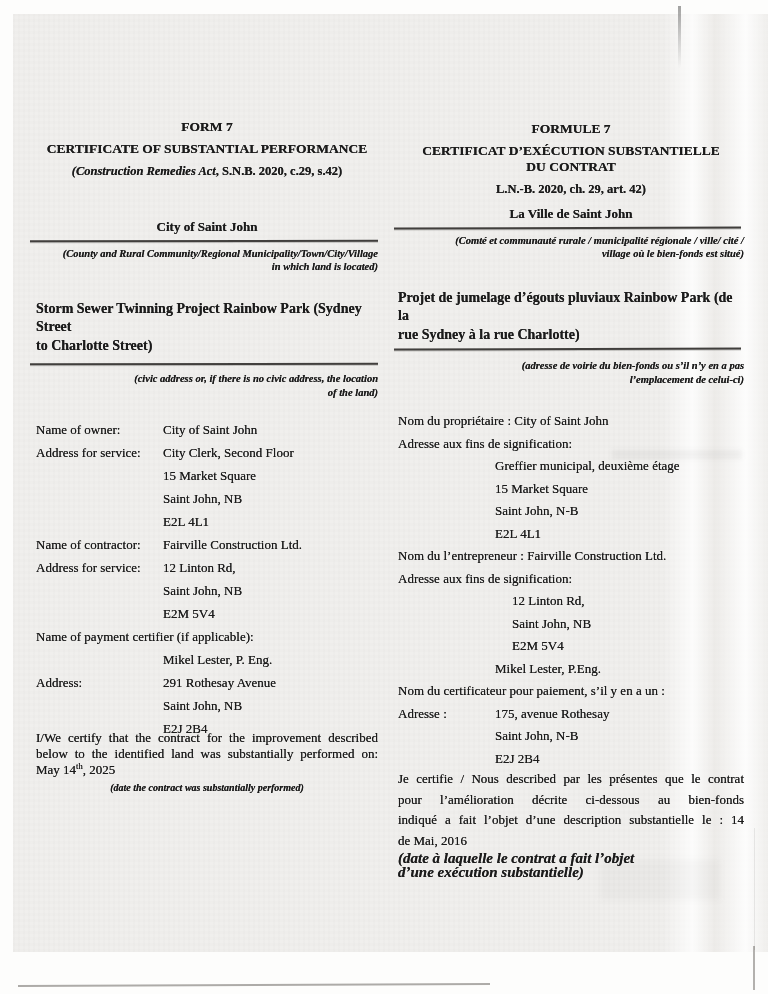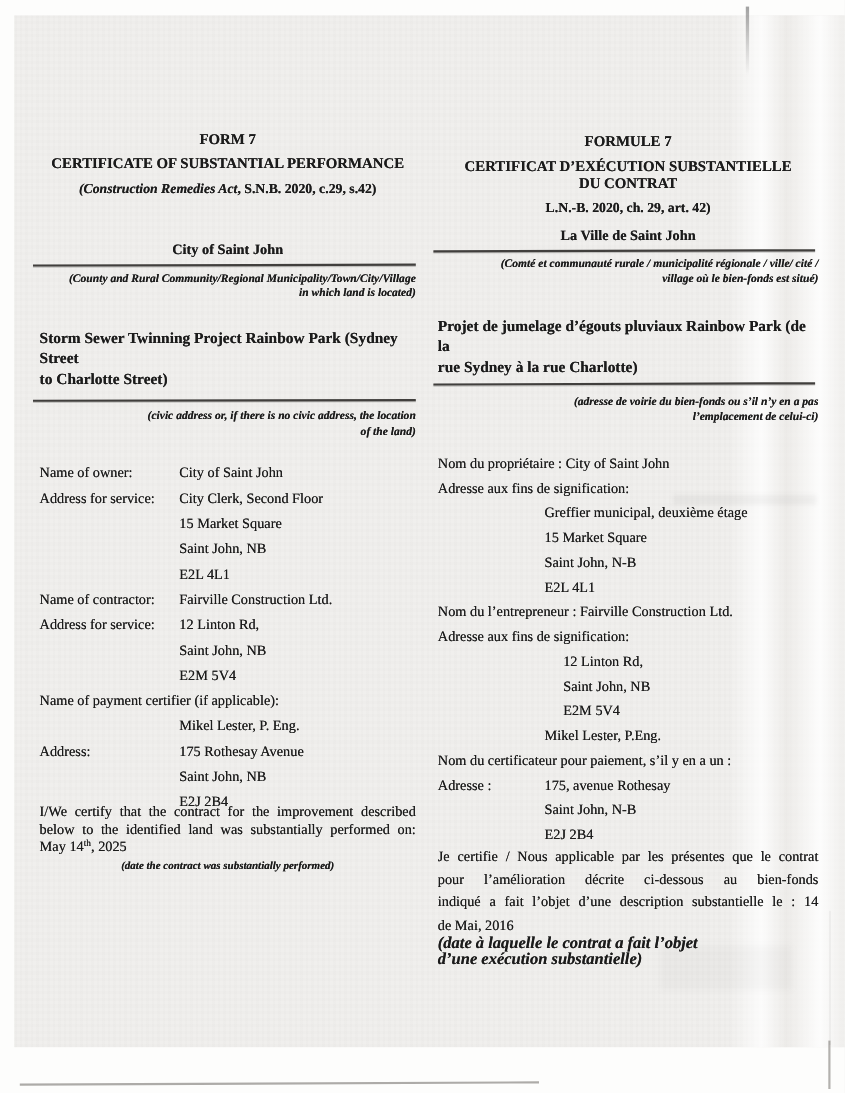--- a/index.html
+++ b/index.html
@@ -145,21 +145,21 @@
           <span class="fval">E2M 5V4</span>
         </div>
       <div class="frow">
           <span class="fval">Name of payment certifier (if applicable):</span>
         </div>
       <div class="frow ind">
           <span class="fval">Mikel Lester, P. Eng.</span>
         </div>
       <div class="frow">
           <span class="flabel">Address:</span>
-          <span class="fval">175 Rothesay Avenue</span>
+          <span class="fval">291 Rothesay Avenue</span>
         </div>
       <div class="frow ind">
           <span class="fval">Saint John, NB</span>
         </div>
       <div class="frow ind">
           <span class="fval">E2J 2B4</span>
         </div>
     </div>
 
     <div class="certify">
@@ -241,21 +241,21 @@
         </div>
       <div class="frow fr-ind-a">
           <span class="fval">Saint John, N-B</span>
         </div>
       <div class="frow fr-ind-a">
           <span class="fval">E2J 2B4</span>
         </div>
     </div>
 
     <div class="certify">
-      <div class="jline">Je certifie / Nous applicable par les présentes que le contrat</div>
+      <div class="jline">Je certifie / Nous described par les présentes que le contrat</div>
       <div class="jline">pour l’amélioration décrite ci-dessous au bien-fonds</div>
       <div class="jline">indiqué a fait l’objet d’une description substantielle le : 14</div>
       <div>de Mai, 2016</div>
     </div>
     <div class="date-caption fr-date-caption">
       <div>(date à laquelle le contrat a fait l’objet</div>
       <div>d’une exécution substantielle)</div>
     </div>
   </div>
 </div>

